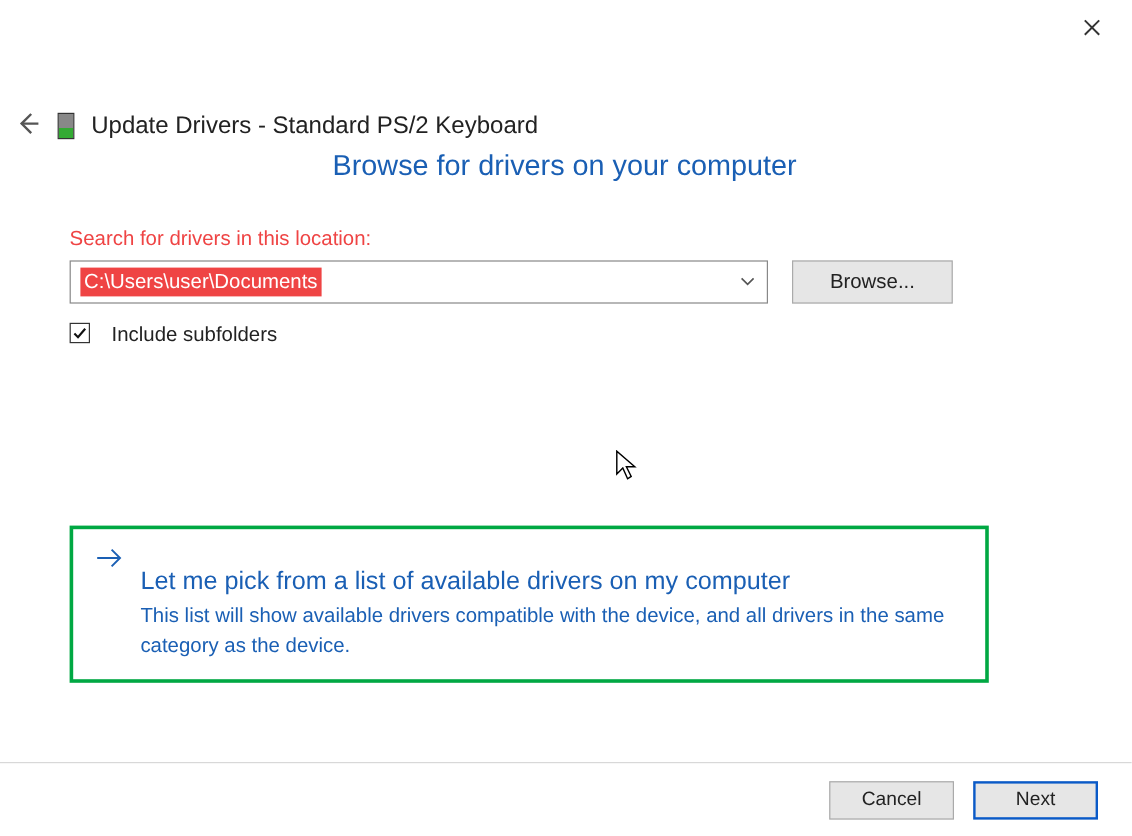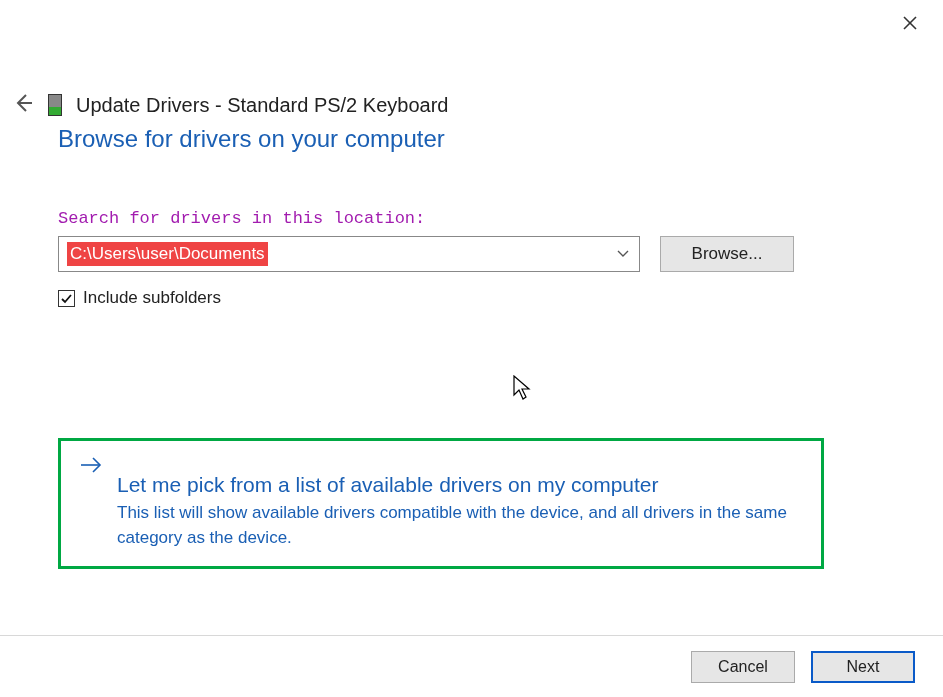--- a/index.html
+++ b/index.html
@@ -52,27 +52,27 @@
     .content {
       position: absolute;
       top: 125px;
       left: 58px;
       right: 60px;
     }
     .page-heading {
       font-size: 24px;
       color: #1a5fb4;
       font-weight: 400;
-      margin-bottom: 56px;
+      margin-bottom: 36px;
+      text-align: center;
     }
     .search-label {
       font-size: 17px;
-      color: #a21caf;
+      color: #ef4444;
       margin-bottom: 8px;
-      font-family: Liberation Mono, monospace;
     }
     .path-row {
       display: flex;
       gap: 20px;
       align-items: stretch;
       margin-bottom: 16px;
     }
     .combo {
       width: 582px;
       height: 36px;
@@ -101,22 +101,22 @@
       width: 134px;
       height: 36px;
       background: #e6e6e6;
       border: 1px solid #aaa;
       font-size: 17px;
       color: #222;
       cursor: pointer;
     }
     .checkbox-row {
       display: flex;
-      align-items: center;
-      gap: 8px;
+      align-items: flex-start;
+      gap: 18px;
     }
     .checkbox {
       width: 17px;
       height: 17px;
       border: 1.5px solid #333;
       display: flex;
       align-items: center;
       justify-content: center;
       font-size: 13px;
       line-height: 1;

